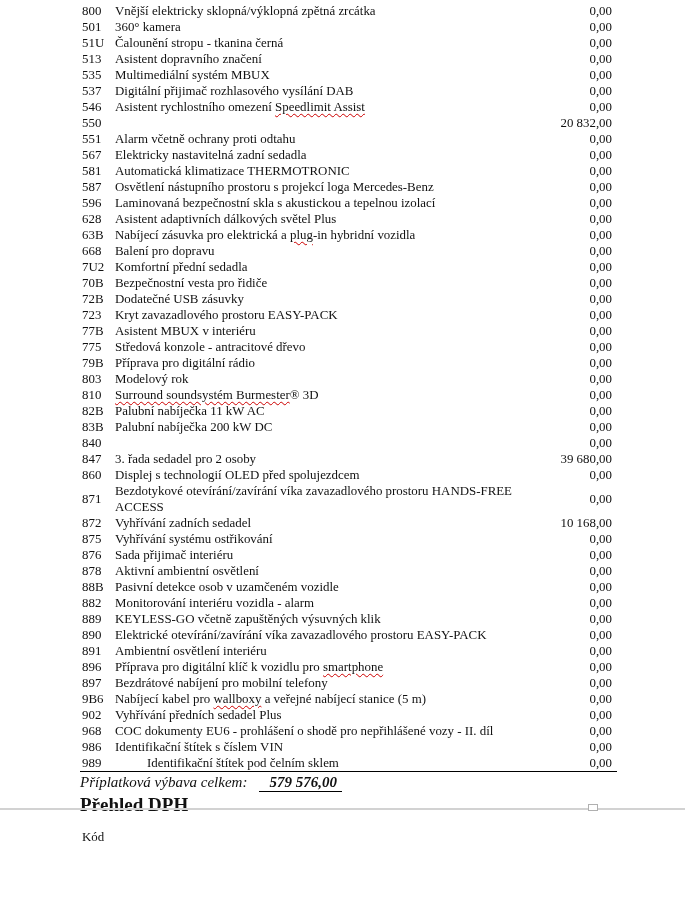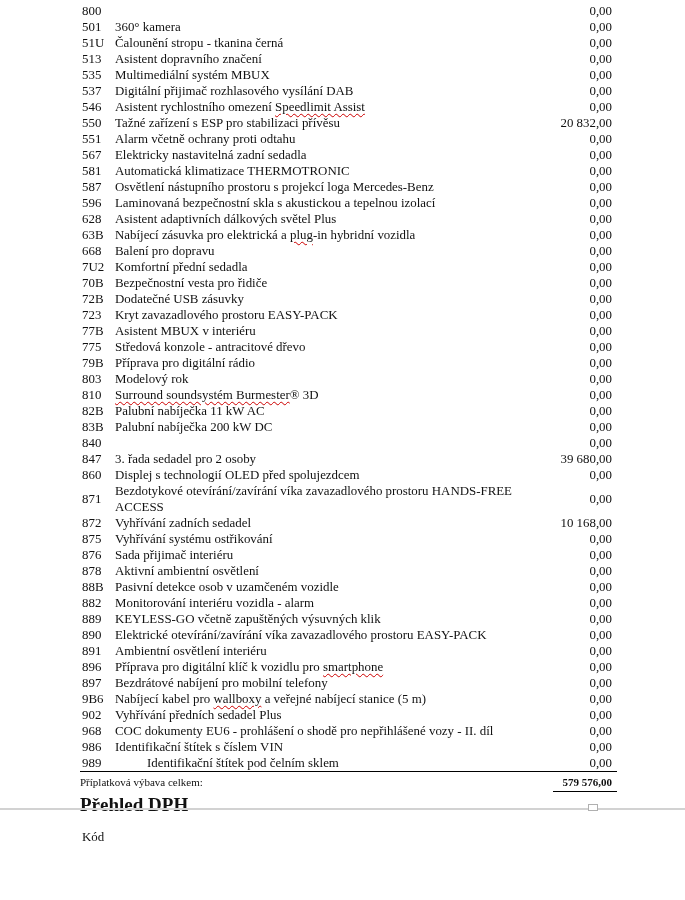--- a/index.html
+++ b/index.html
@@ -61,25 +61,26 @@
     text-decoration-style: wavy;
     text-decoration-color: #cc0000;
     text-decoration-thickness: 1px;
     text-underline-offset: 2px;
   }
   
   .total-row {
     margin-left: 80px;
     width: 537px;
     display: flex;
-    justify-content: space-between;
+    justify-content: flex-start;
     align-items: baseline;
     padding-top: 2px;
-    font-size: 11px;
+    font-size: 15px;
     line-height: 16px;
+    font-style: italic;
   }
   .total-label {
     padding-right: 12px;
   }
   .total-value {
     font-weight: bold;
     border-bottom: 1.5px solid #000000;
     padding: 0 5px 1px 10px;
     text-align: right;
     white-space: nowrap;
@@ -132,20 +133,21 @@
   .vat-col-4 { flex: 0 0 122px; text-align: right; padding-right: 5px; }
 </style>
 </head>
 <body>
 
 <div class="page">
 
   <div class="options-table" id="options-table">
       <div class="opt-row">
         <span class="opt-code">800</span>
+        <span class="opt-desc"><span>Vnější elektricky sklopná/výklopná zpětná zrcátka</span></span>
         <span class="opt-price">0,00</span>
       </div>
       <div class="opt-row">
         <span class="opt-code">501</span>
         <span class="opt-desc"><span>360° kamera</span></span>
         <span class="opt-price">0,00</span>
       </div>
       <div class="opt-row">
         <span class="opt-code">51U</span>
         <span class="opt-desc"><span>Čalounění stropu - tkanina černá</span></span>
@@ -166,21 +168,20 @@
         <span class="opt-desc"><span>Digitální přijimač rozhlasového vysílání DAB</span></span>
         <span class="opt-price">0,00</span>
       </div>
       <div class="opt-row">
         <span class="opt-code">546</span>
         <span class="opt-desc"><span>Asistent rychlostního omezení </span><span class="misspelled">Speedlimit Assist</span></span>
         <span class="opt-price">0,00</span>
       </div>
       <div class="opt-row">
         <span class="opt-code">550</span>
-        <span class="opt-desc"><span>Tažné zařízení s ESP pro stabilizaci přívěsu</span></span>
         <span class="opt-price">20 832,00</span>
       </div>
       <div class="opt-row">
         <span class="opt-code">551</span>
         <span class="opt-desc"><span>Alarm včetně ochrany proti odtahu</span></span>
         <span class="opt-price">0,00</span>
       </div>
       <div class="opt-row">
         <span class="opt-code">567</span>
         <span class="opt-desc"><span>Elektricky nastavitelná zadní sedadla</span></span>

